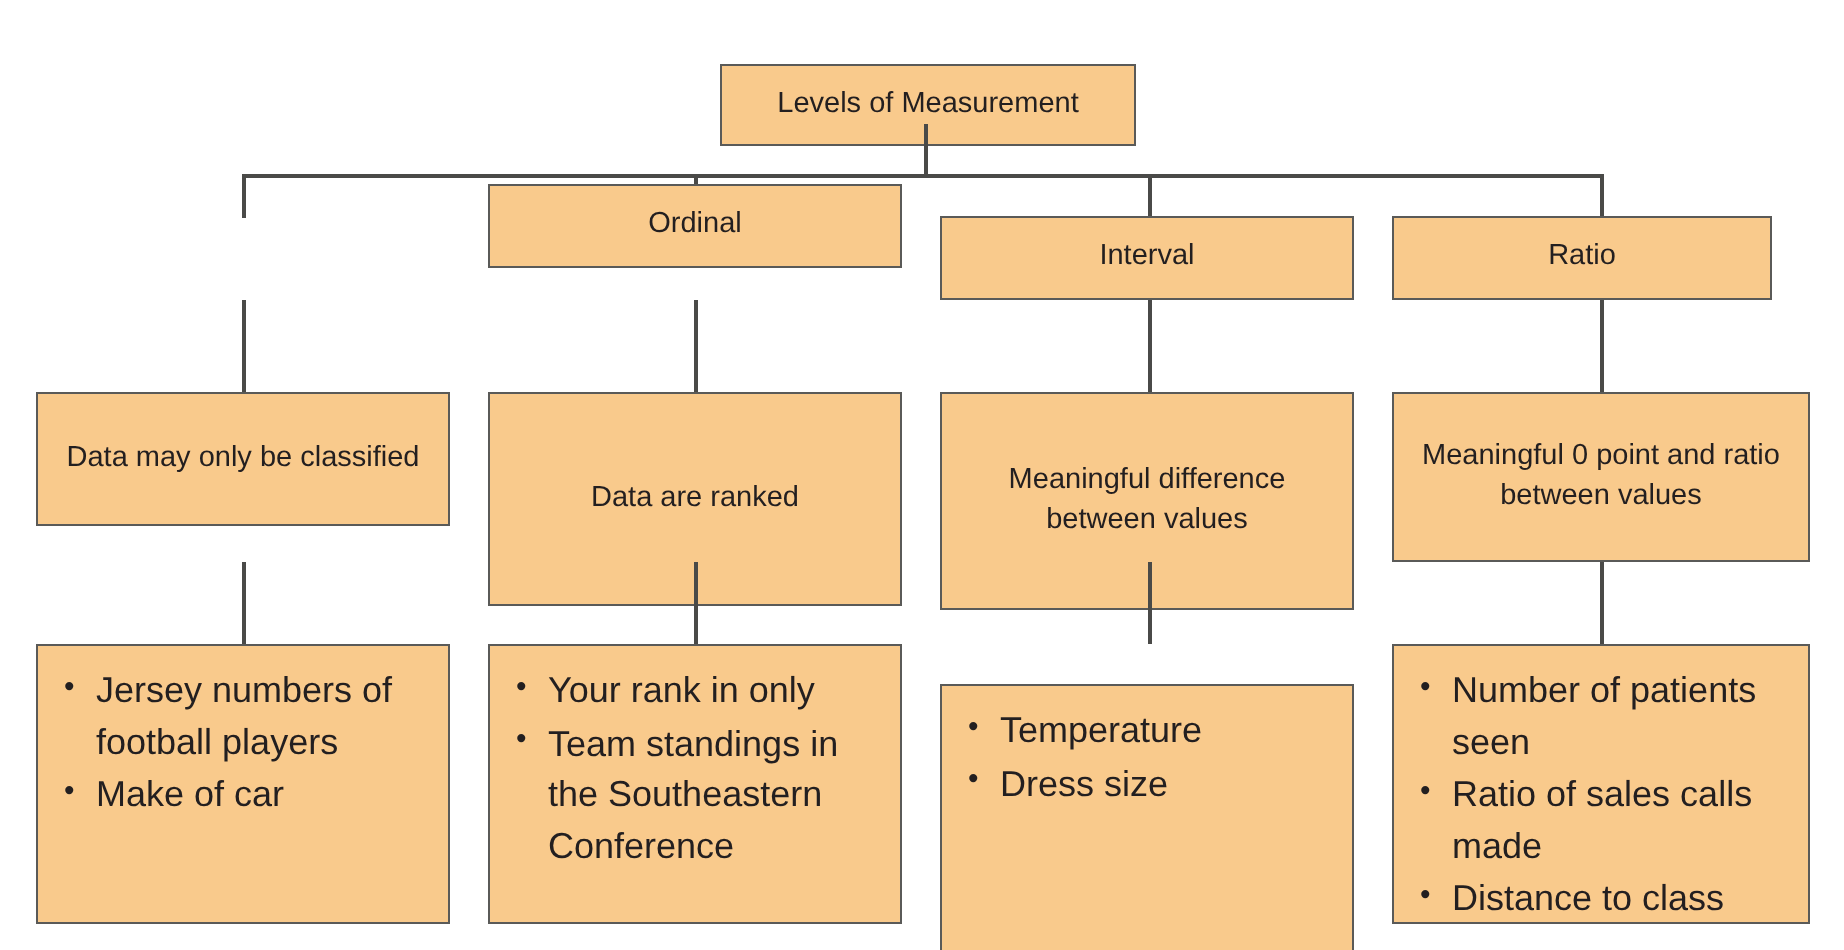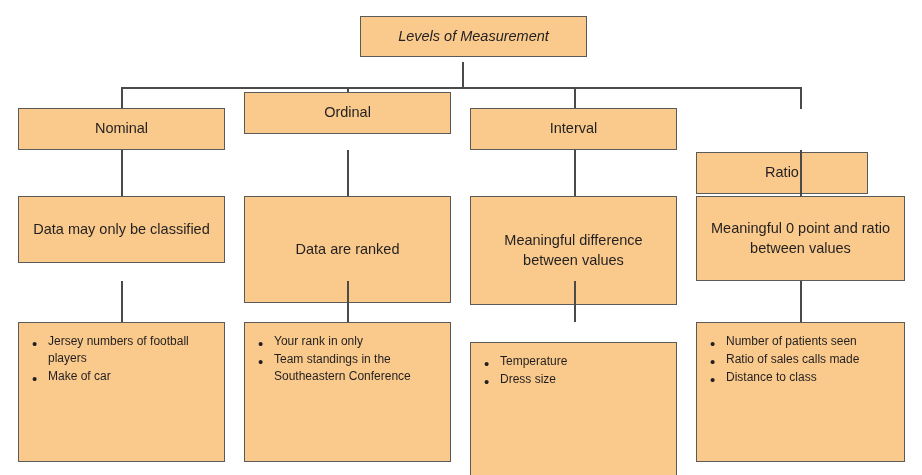--- a/index.html
+++ b/index.html
@@ -38,21 +38,21 @@
   }
   .bullets {
     margin: 0;
     padding: 0;
     list-style: none;
   }
   .bullets li {
     position: relative;
     padding-left: 17px;
     margin-bottom: 1px;
-    font-size: 12px;
+    font-size: 18px;
     line-height: 1.42;
     color: #231f20;
   }
   .bullets li::before {
     content: "\2022";
     position: absolute;
     left: 1px;
     top: -0.5px;
     font-size: 15px;
     color: #231f20;
@@ -62,43 +62,40 @@
     background: #4a4a48;
   }
   .conn-v { width: 1.6px; }
   .conn-h { height: 1.6px; }
 </style>
 </head>
 <body>
 
 <div id="canvas">
 
-  <div class="node centered" style="left:360px; top:16px; width:227px; height:41px;font-style:italic;">
+  <div class="node centered" style="left:360px; top:32px; width:208px; height:41px;">
     <span>Levels of Measurement</span>
   </div>
 
   <div class="conn conn-v" style="left:462px; top:62px; height:26px;"></div>
 
   <div class="conn conn-h" style="left:121px; top:87px; width:680px;"></div>
 
   <div class="conn conn-v" style="left:121px; top:87px; height:22px;"></div>
   <div class="conn conn-v" style="left:347px; top:87px; height:22px;"></div>
   <div class="conn conn-v" style="left:574px; top:87px; height:22px;"></div>
   <div class="conn conn-v" style="left:800px; top:87px; height:22px;"></div>
 
-  <div class="node centered" style="left:18px; top:108px; width:207px; height:42px;">
-    <span>Nominal</span>
-  </div>
   <div class="node centered" style="left:244px; top:92px; width:207px; height:42px;">
     <span>Ordinal</span>
   </div>
   <div class="node centered" style="left:470px; top:108px; width:207px; height:42px;">
     <span>Interval</span>
   </div>
-  <div class="node centered" style="left:696px; top:108px; width:172px; height:42px;margin-top:44px;">
+  <div class="node centered" style="left:696px; top:108px; width:190px; height:42px;">
     <span>Ratio</span>
   </div>
 
   <div class="conn conn-v" style="left:121px; top:150px; height:46px;"></div>
   <div class="conn conn-v" style="left:347px; top:150px; height:46px;"></div>
   <div class="conn conn-v" style="left:574px; top:150px; height:46px;"></div>
   <div class="conn conn-v" style="left:800px; top:150px; height:46px;"></div>
 
   <div class="node centered" style="left:18px; top:196px; width:207px; height:67px;">
     <span>Data may only be classified</span>

